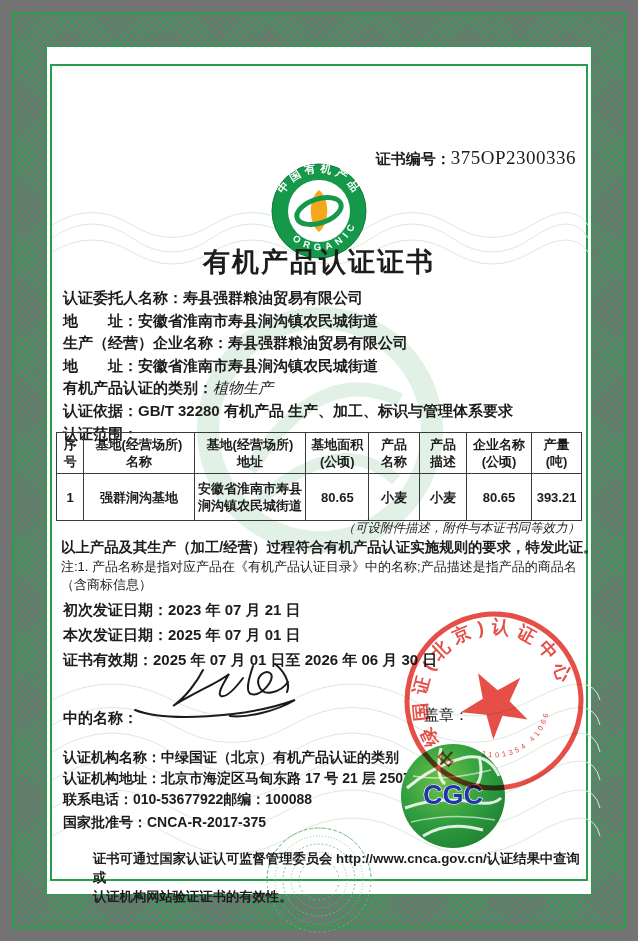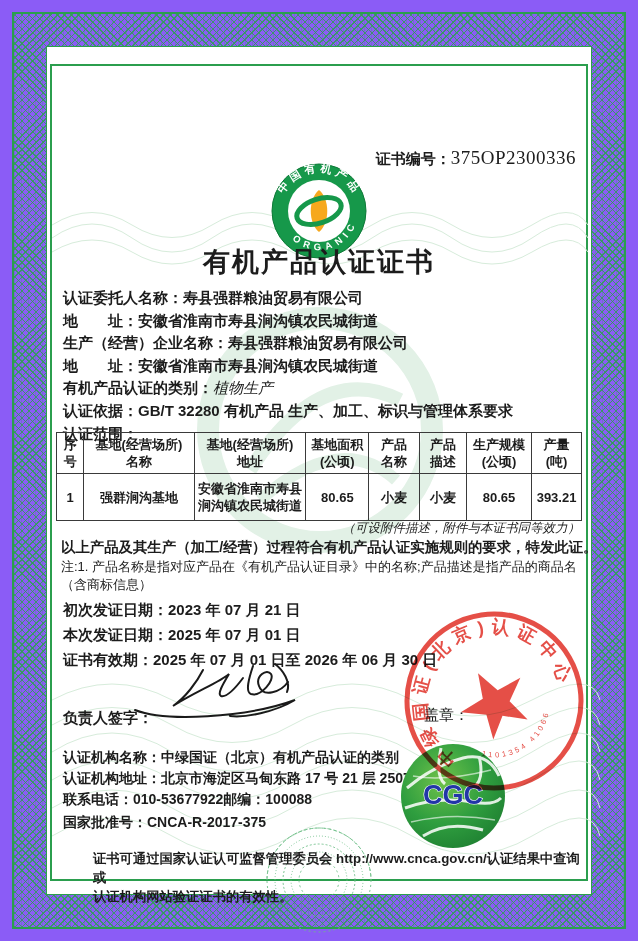--- a/index.html
+++ b/index.html
@@ -1,16 +1,16 @@
 <!DOCTYPE html>
 <html><head>
 <meta charset="utf-8">
 <style>
   html,body{margin:0;padding:0;background:#e9e9e9;font-family:"Liberation Sans",sans-serif;}
-  .page{position:relative;width:638px;height:941px;margin:0 auto;background:#8b5cf6;overflow:hidden;}
+  .page{position:relative;width:638px;height:941px;margin:0 auto;background:#737373;overflow:hidden;}
 
   
   .border-band{position:absolute;left:12px;top:12px;right:12px;bottom:12px;
     border:2px solid #2b9e4e;
     background:
       repeating-linear-gradient(45deg,rgba(46,160,84,.85) 0 1px,transparent 1px 5px),
       repeating-linear-gradient(-45deg,rgba(46,160,84,.85) 0 1px,transparent 1px 5px),
       repeating-linear-gradient(90deg,rgba(46,160,84,.25) 0 1px,transparent 1px 7px);
     z-index:1;}
   .border-cover{position:absolute;left:46px;top:46px;right:46px;bottom:46px;background:#ffffff;
@@ -151,21 +151,21 @@
           <th>基地(经营场所)
 名称</th>
           <th>基地(经营场所)
 地址</th>
           <th>基地面积
 (公顷)</th>
           <th>产品
 名称</th>
           <th>产品
 描述</th>
-          <th>生产规模
+          <th>企业名称
 (公顷)</th>
           <th>产量
 (吨)</th>
         </tr>
       </thead>
       <tbody>
         <tr>
           <td>1</td>
           <td>强群涧沟基地</td>
           <td>安徽省淮南市寿县
@@ -193,21 +193,21 @@
     </div>
 
     <svg class="signature" width="230" height="75" viewBox="0 0 230 75">
       <g fill="none" stroke="#1a1a1a" stroke-width="2" stroke-linecap="round">
         <path d="M78,18 C72,30 60,46 48,54 C70,40 95,30 104,22 C98,32 92,42 96,44 C102,46 112,34 118,26"></path>
         <path d="M128,14 C124,26 120,40 126,42 C136,45 150,28 146,22 C142,16 130,24 134,34 C138,46 156,40 163,30"></path>
         <path d="M10,58 C40,70 120,66 170,48 C150,60 120,66 105,64"></path>
         <path d="M150,12 C158,18 166,30 162,40"></path>
       </g>
     </svg>
-    <div class="sig-label">负责人签字：</div>
+    <div class="sig-label">中的名称：</div>
     <div class="stamp-label">盖章：</div>
 
     <div class="org-info">
       <div class="line"><span>认证机构名称：</span><span>中绿国证（北京）有机产品认证的类别</span></div>
       <div class="line"><span>认证机构地址：</span><span>北京市海淀区马甸东路 17 号 21 层 2507</span></div>
       <div class="line">
         <span>联系电话：</span><span>010-53677922</span><span class="zip">邮编：</span><span>100088</span>
       </div>
     </div>
     <div class="approval">

